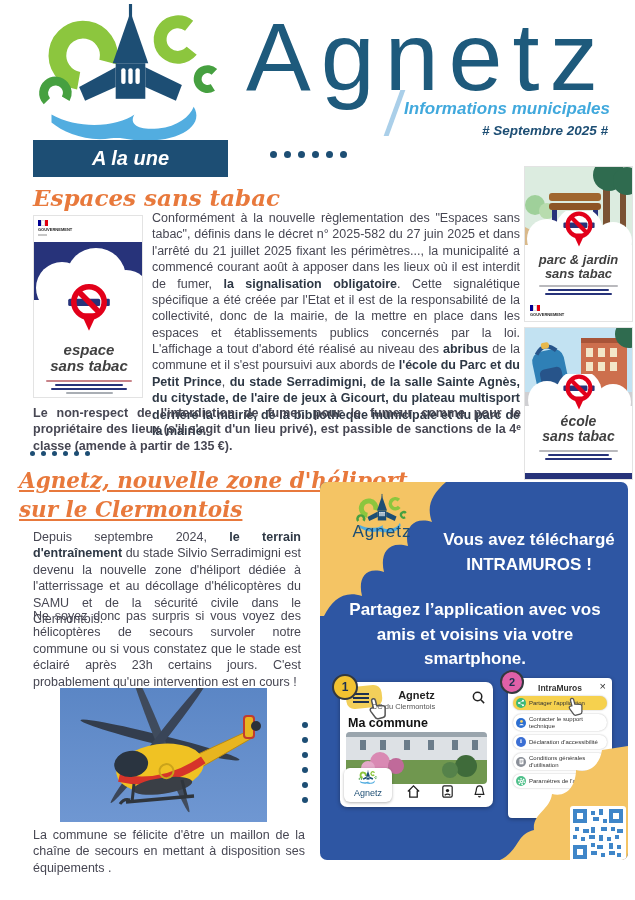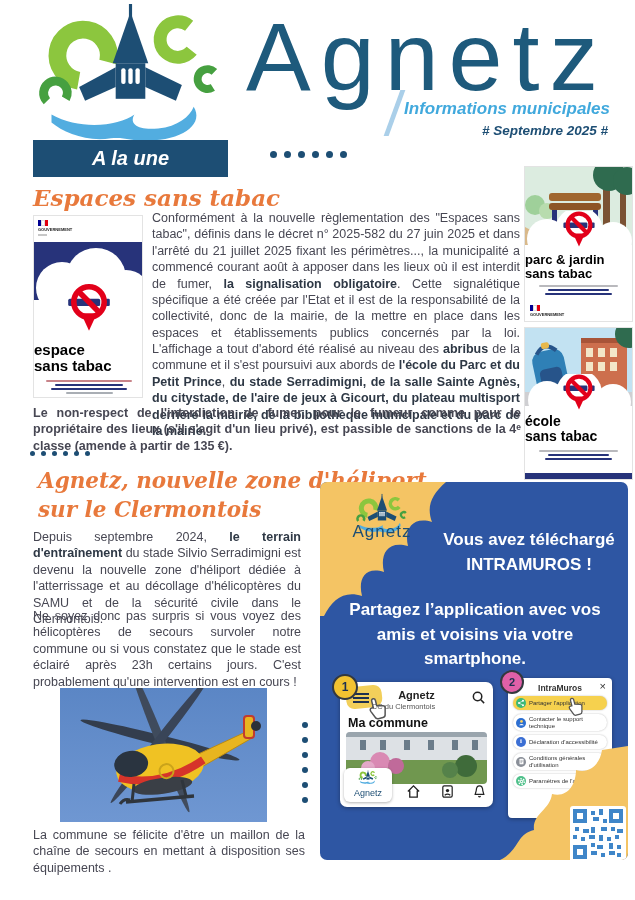--- a/index.html
+++ b/index.html
@@ -6,21 +6,21 @@
   .page{position:relative;width:635px;height:900px;background:#fff;font-family:"Liberation Sans",sans-serif;overflow:hidden;}
   .abs{position:absolute;}
   .body-text{font-size:12.5px;line-height:1.31;color:#474753;text-align:justify;}
   .body-text b{color:#2e3845;}
   .script-heading{font-family:"DejaVu Serif",serif;font-style:italic;font-weight:bold;color:#e8793c;}
   .banner{background:#1d4e74;color:#fff;font-style:italic;font-weight:bold;display:flex;align-items:center;justify-content:center;}
   .dot{border-radius:50%;background:#1d4e74;}
   .dots-h{display:flex;}
   .dots-v{display:flex;flex-direction:column;}
   .poster{background:#fff;border:1px solid #e3e3e3;box-sizing:border-box;overflow:hidden;}
-  .poster-title{font-weight:bold;color:#000000;line-height:1.05;}
+  .poster-title{font-weight:bold;color:#404040;text-align:center;line-height:1.05;font-style:italic;}
   .fineline{height:2px;margin:2px auto 0 auto;border-radius:1px;}
   .gov{display:flex;flex-direction:column;gap:1px;}
   .gov .flag{display:flex;width:10px;height:6px;}
   .gov .flag i{flex:1;}
   .gov .gov-label{font-size:4px;font-weight:bold;color:#222;letter-spacing:0;}
   .card{background:#2e56a3;border-radius:7px;overflow:hidden;}
   .card-headline{color:#fff;font-weight:bold;text-align:center;line-height:1.45;}
   .phone{background:#fff;border-radius:7px;box-shadow:0 1px 4px rgba(0,0,0,.35);}
   .badge{border-radius:50%;border:2px solid #33383f;display:flex;align-items:center;justify-content:center;font-weight:bold;color:#1d3050;}
   .menu-pill{display:flex;align-items:center;gap:3px;background:#fff;border-radius:9px;box-shadow:0 0 2px rgba(0,0,0,.28);padding:2px 3px;margin:0 0 4px 0;font-size:6px;color:#333;line-height:1.1;}
@@ -257,21 +257,21 @@
       <div>sans tabac</div>
     </div>
     <div class="abs" style="left:10px;top:120px;width:87px;">
       <div class="fineline" style="width:90%;background:#b9b9bd;"></div>
       <div class="fineline" style="width:70%;background:#27337a;"></div>
       <div class="fineline" style="width:76%;background:#27337a;"></div>
     </div>
     <div class="abs" style="left:0;bottom:0;width:107px;height:6px;background:#27337a;"></div>
   </div>
 
-  <div class="abs script-heading" style="left:38px;top:466px;font-size:21.5px;line-height:1.35;">
+  <div class="abs script-heading" style="left:19px;top:466px;font-size:21.5px;line-height:1.35;text-decoration:underline;">
     <div>Agnetz, nouvelle zone d'héliport</div>
     <div>sur le Clermontois</div>
   </div>
   <div class="abs body-text" style="left:33px;top:529px;width:268px;">Depuis septembre 2024, <b>le terrain d'entraînement</b> du stade Silvio Serradimigni est devenu la nouvelle zone d'héliport dédiée à l'atterrissage et au décollage d'hélicoptères du SAMU et de la sécurité civile dans le Clermontois.</div>
   <div class="abs body-text" style="left:33px;top:608px;width:268px;">Ne soyez donc pas surpris si vous voyez des hélicoptères de secours survoler notre commune ou si vous constatez que le stade est éclairé après 23h certains jours. C'est probablement qu'une intervention est en cours !</div>
 
   <div class="abs" style="left:60px;top:688px;width:207px;height:134px;">
     <svg width="207" height="134" viewBox="0 0 207 134">
       <defs>
           <linearGradient id="sky" x1="0" y1="0" x2="0" y2="1">

